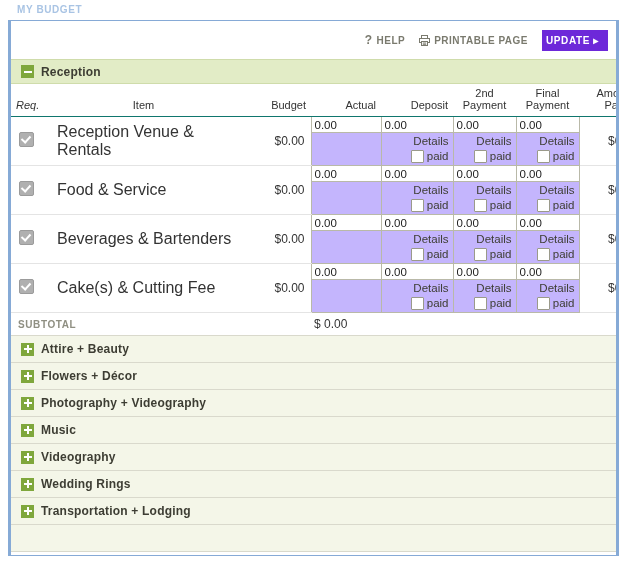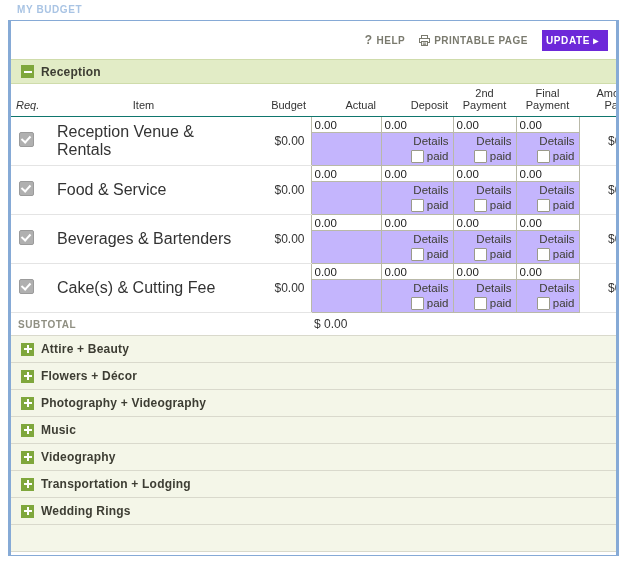--- a/index.html
+++ b/index.html
@@ -561,27 +561,27 @@
         </span>
         <span class="section-title">Videography</span>
       </div>
       <div class="section-collapsed">
         <span class="toggle-box">
           <span class="inner">
             <span class="bar-h" style="left:0.5px;top:3.5px;"></span>
             <span class="bar-v" style="left:3.5px;top:0.5px;"></span>
           </span>
         </span>
+        <span class="section-title">Wedding Rings</span>
+      </div>
+      <div class="section-collapsed">
+        <span class="toggle-box">
+          <span class="inner">
+            <span class="bar-h" style="left:0.5px;top:3.5px;"></span>
+            <span class="bar-v" style="left:3.5px;top:0.5px;"></span>
+          </span>
+        </span>
         <span class="section-title">Transportation + Lodging</span>
-      </div>
-      <div class="section-collapsed">
-        <span class="toggle-box">
-          <span class="inner">
-            <span class="bar-h" style="left:0.5px;top:3.5px;"></span>
-            <span class="bar-v" style="left:3.5px;top:0.5px;"></span>
-          </span>
-        </span>
-        <span class="section-title">Wedding Rings</span>
       </div>
       <div class="section-collapsed"></div>
     </div>
 
 </div>
 
 </body></html>

